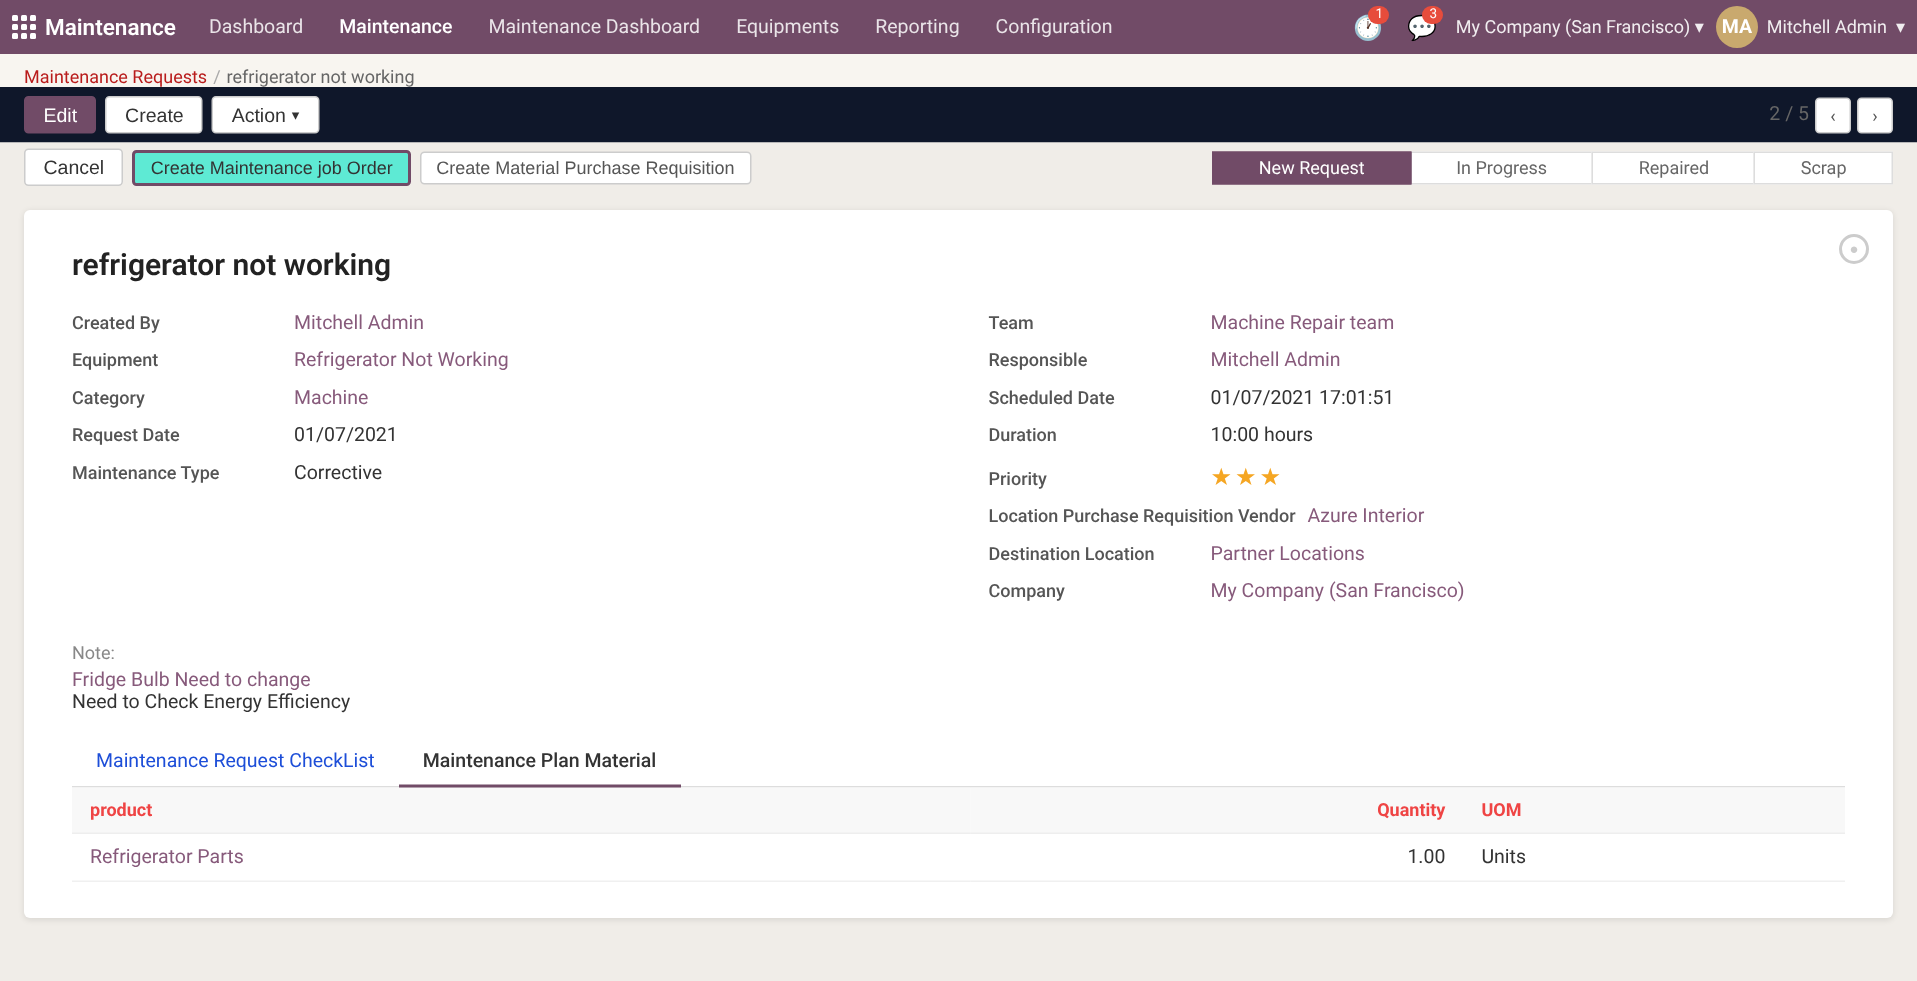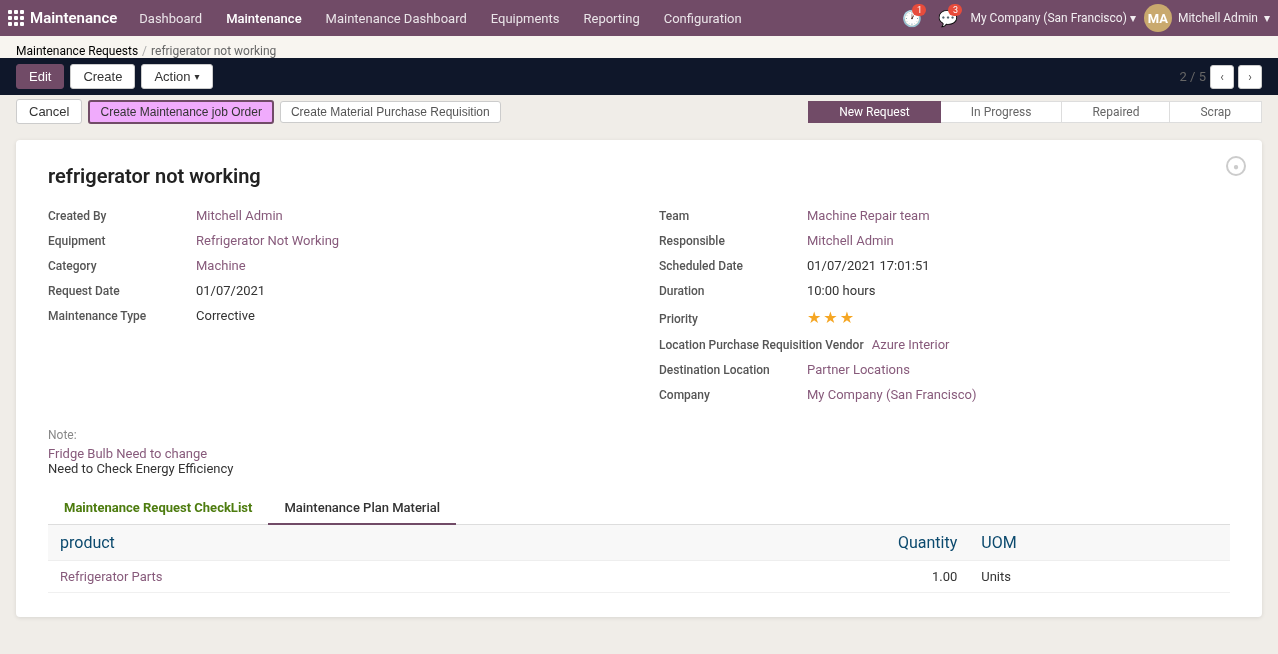--- a/index.html
+++ b/index.html
@@ -103,21 +103,21 @@
     
     .breadcrumb-bar {
       background: #f8f5f0;
       padding: 8px 16px 0 16px;
       display: flex;
       align-items: center;
       gap: 4px;
       font-size: 12px;
       color: #666;
     }
-    .breadcrumb-bar a { color: #000000; text-decoration: none; cursor: pointer; }
+    .breadcrumb-bar a { color: #b91c1c; text-decoration: none; cursor: pointer; }
     .breadcrumb-sep { color: #aaa; }
 
     
     .toolbar {
       background: #0f172a;
       padding: 6px 16px;
       display: flex;
       align-items: center;
       gap: 6px;
     }
@@ -167,21 +167,21 @@
       cursor: pointer;
       font-size: 12px;
       color: #555;
     }
     .btn-cancel {
       background: white;
       color: #333;
       border: 1px solid #ccc;
     }
     .btn-blue-outline {
-      background: #f0abfc;
+      background: #5eead4;
       color: #333;
       border: 2px solid #714B67;
       font-size: 12px;
     }
     .btn-outline {
       background: white;
       color: #555;
       border: 1px solid #ccc;
       font-size: 12px;
     }
@@ -291,47 +291,46 @@
 
     
     .tabs-row {
       display: flex;
       border-bottom: 1px solid #ddd;
       margin-bottom: 0;
     }
     .tab {
       padding: 8px 16px;
       font-size: 13px;
-      color: #4d7c0f;
+      color: #1d4ed8;
       cursor: pointer;
       border-bottom: 2px solid transparent;
       margin-bottom: -1px;
-      font-weight: bold;
     }
     .tab.active {
       color: #333;
       border-bottom: 2px solid #714B67;
       font-weight: 500;
     }
 
     
     .material-table {
       width: 100%;
       border-collapse: collapse;
       margin-top: 0;
       font-size: 13px;
     }
     .material-table th {
       background: #f8f8f8;
-      color: #0c4a6e;
-      font-weight: 400;
+      color: #ef4444;
+      font-weight: 700;
       padding: 8px 12px;
       text-align: left;
       border-bottom: 1px solid #eee;
-      font-size: 16px;
+      font-size: 12px;
     }
     .material-table th.right { text-align: right; }
     .material-table td {
       padding: 8px 12px;
       border-bottom: 1px solid #f0f0f0;
     }
     .material-table td.right { text-align: right; }
     .material-table td .link { color: #875a7b; cursor: pointer; }
   </style>
 </head>

